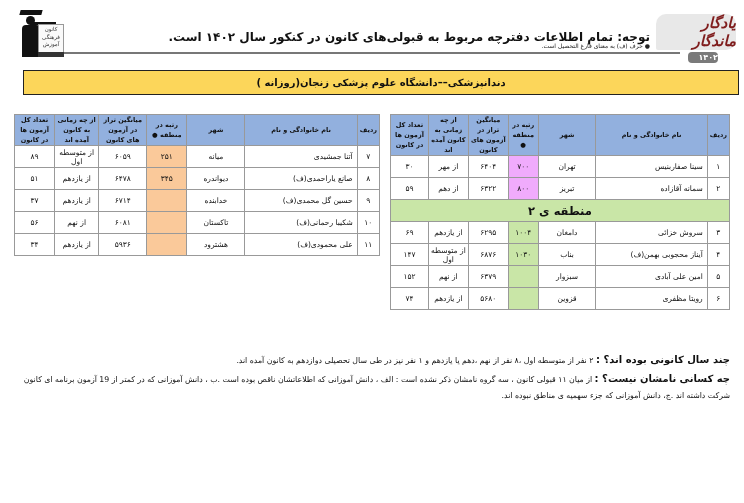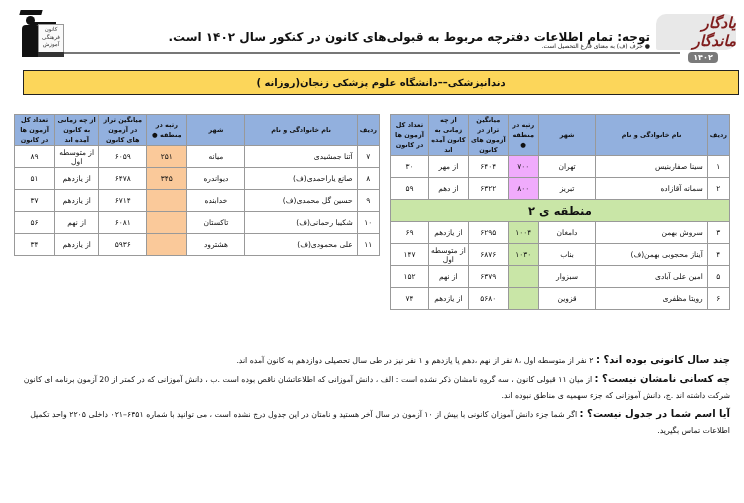--- a/index.html
+++ b/index.html
@@ -2,21 +2,21 @@
 <html><head>
 <meta charset="utf-8">
 <style>
   * { box-sizing: border-box; margin: 0; padding: 0; }
   html, body { width: 744px; height: 503px; background: #ffffff; overflow: hidden; }
   body { font-family: "DejaVu Sans", sans-serif; color: #111; position: relative; direction: rtl; }
 
   
   .brand { position: absolute; right: 8px; top: 14px; width: 80px; height: 52px; }
   .brand-box { position: absolute; right: 0; top: 0; width: 80px; height: 36px; background: #e8e8e8; border-radius: 10px 10px 10px 2px; display: flex; align-items: center; justify-content: center; font-family: "DejaVu Serif", serif; font-weight: bold; font-size: 15px; color: #7f1d1d; font-style: italic; }
-  .brand-year { position: absolute; right: 18px; top: 38px; width: 30px; height: 11px; background: #7a7a7a; border-radius: 4px; color: #fff; font-size: 8px; font-weight: bold; text-align: center; line-height: 11px; direction: rtl; }
+  .brand-year { position: absolute; right: 18px; top: 38px; width: 30px; height: 11px; background: #7a7a7a; border-radius: 4px; color: #fff; font-size: 8px; font-weight: bold; text-align: right; line-height: 11px; direction: rtl; }
   .header-line { position: absolute; left: 62px; right: 64px; top: 52px; height: 2px; background: #777; }
   .notice { position: absolute; right: 94px; top: 30px; font-size: 12px; font-weight: bold; white-space: nowrap; }
   .notice-sub { position: absolute; right: 94px; top: 42px; font-size: 6px; white-space: nowrap; color: #222; }
 
   .logo { position: absolute; left: 12px; top: 6px; width: 56px; height: 50px; }
   .logo .person { position: absolute; left: 6px; top: 4px; width: 16px; height: 44px; }
   .logo .cap { position: absolute; left: 2px; top: 0; width: 22px; height: 5px; background: #111; transform: skewX(-15deg); }
   .logo .head { position: absolute; left: 8px; top: 6px; width: 9px; height: 9px; border-radius: 50%; background: #111; }
   .logo .gown { position: absolute; left: 4px; top: 15px; width: 18px; height: 32px; background: #111; border-radius: 4px 4px 0 0; }
   .logo .arm { position: absolute; left: 18px; top: 16px; width: 26px; height: 3px; background: #111; }
@@ -106,21 +106,21 @@
         <td class="rank1">۸۰۰</td>
         <td>۶۳۲۲</td>
         <td>از دهم</td>
         <td>۵۹</td>
       </tr>
       <tr class="region-row r2">
         <td colspan="7">منطقه ی ۲</td>
       </tr>
       <tr>
         <td>۳</td>
-        <td class="name">سروش بهمن</td>
+        <td class="name">سروش خزائی</td>
         <td>دامغان</td>
         <td class="rank2">۱۰۰۴</td>
         <td>۶۲۹۵</td>
         <td>از یازدهم</td>
         <td>۶۹</td>
       </tr>
       <tr>
         <td>۴</td>
         <td class="name">آیناز محجوبی بهمن(ف)</td>
         <td>بناب</td>
@@ -211,19 +211,15 @@
     </tbody>
 </table>
 
 <div class="notes">
   <p>
     <span class="q">چند سال کانونی بوده اند؟ :</span>
     <span>۲ نفر از متوسطه اول ،۸ نفر از نهم ،دهم یا یازدهم و ۱ نفر نیز در طی سال تحصیلی دوازدهم به کانون آمده اند.</span>
   </p>
   <p>
     <span class="q">چه کسانی نامشان نیست؟ :</span>
-    <span>از میان ۱۱ قبولی کانون ، سه گروه نامشان ذکر نشده است : الف ، دانش آموزانی که اطلاعاتشان ناقص بوده است .ب ، دانش آموزانی که در کمتر از 20 آزمون برنامه ای کانون شرکت داشته اند .ج، دانش آموزانی که جزء سهمیه ی مناطق نبوده اند.</span>
-  </p>
-  <p>
-    <span class="q">آیا اسم شما در جدول نیست؟ :</span>
-    <span>اگر شما جزء دانش آموزان کانونی با بیش از ۱۰ آزمون در سال آخر هستید و نامتان در این جدول درج نشده است ، می توانید با شماره ۶۴۵۱–۰۲۱ داخلی ۲۲۰۵ واحد تکمیل اطلاعات تماس بگیرید.</span>
+    <span>از میان ۱۱ قبولی کانون ، سه گروه نامشان ذکر نشده است : الف ، دانش آموزانی که اطلاعاتشان ناقص بوده است .ب ، دانش آموزانی که در کمتر از 19 آزمون برنامه ای کانون شرکت داشته اند .ج، دانش آموزانی که جزء سهمیه ی مناطق نبوده اند.</span>
   </p>
 </div>
 
 </body></html>

